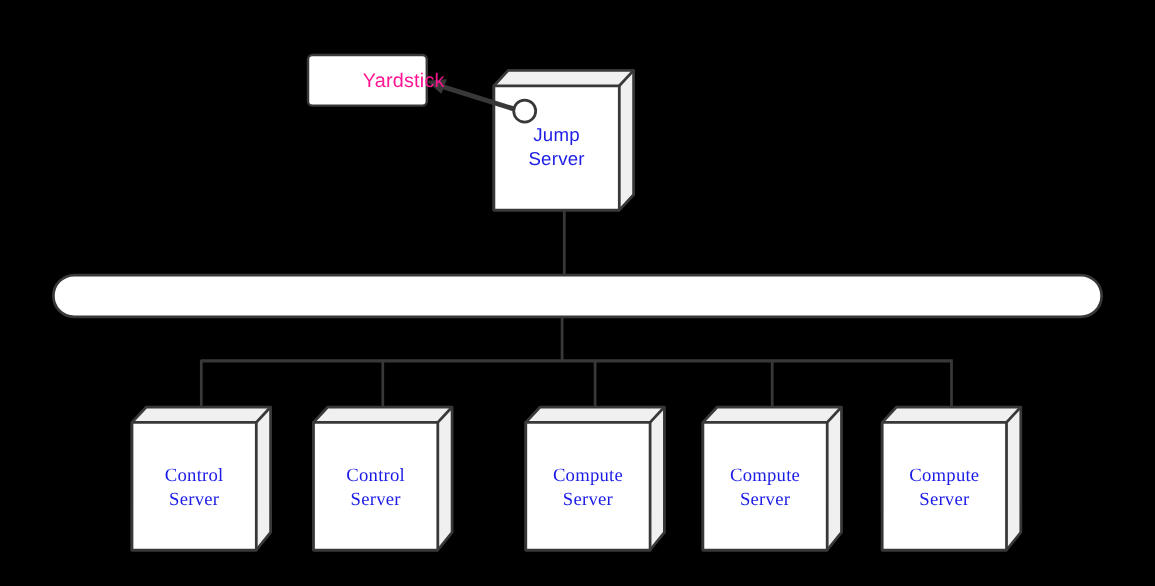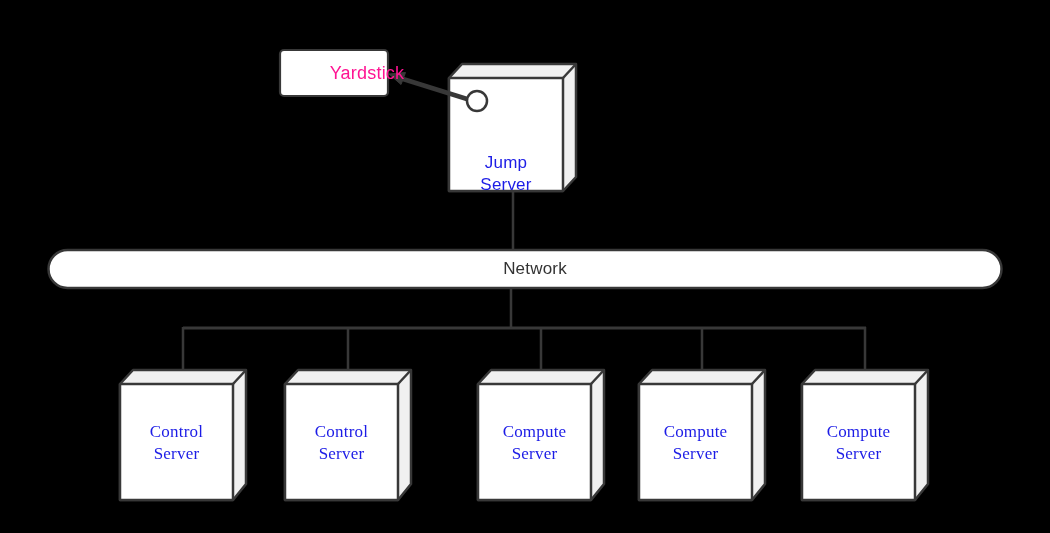--- a/index.html
+++ b/index.html
@@ -112,24 +112,23 @@
     </g>
     <g>
       <path class="face-hex" d="M802,500 L802,384 L815,370 L928,370 L928,484 L915,500 Z"></path>
       <rect class="face-front" x="802" y="384" width="113" height="116"></rect>
       <line class="edge" x1="915" y1="384" x2="928" y2="370"></line>
     </g>
   </svg>
 
   <div class="label label-yardstick" style="color: rgb(255, 20, 147);">Yardstick</div>
 
-  <div class="label label-node label-jump" style="color: rgb(28, 28, 230); margin-top: 40px;">Jump
+  <div class="label label-node label-jump" style="color: rgb(28, 28, 230);">Jump
 Server</div>
 
-  <div class="label label-network" style="color: rgb(51, 51, 51);">Network</div>
 
   <div class="label label-node label-srv label-srv-1" style="color: rgb(28, 28, 230);">Control
 Server</div>
 
   <div class="label label-node label-srv label-srv-2" style="color: rgb(28, 28, 230);">Control
 Server</div>
 
   <div class="label label-node label-srv label-srv-3" style="color: rgb(28, 28, 230);">Compute
 Server</div>
 

